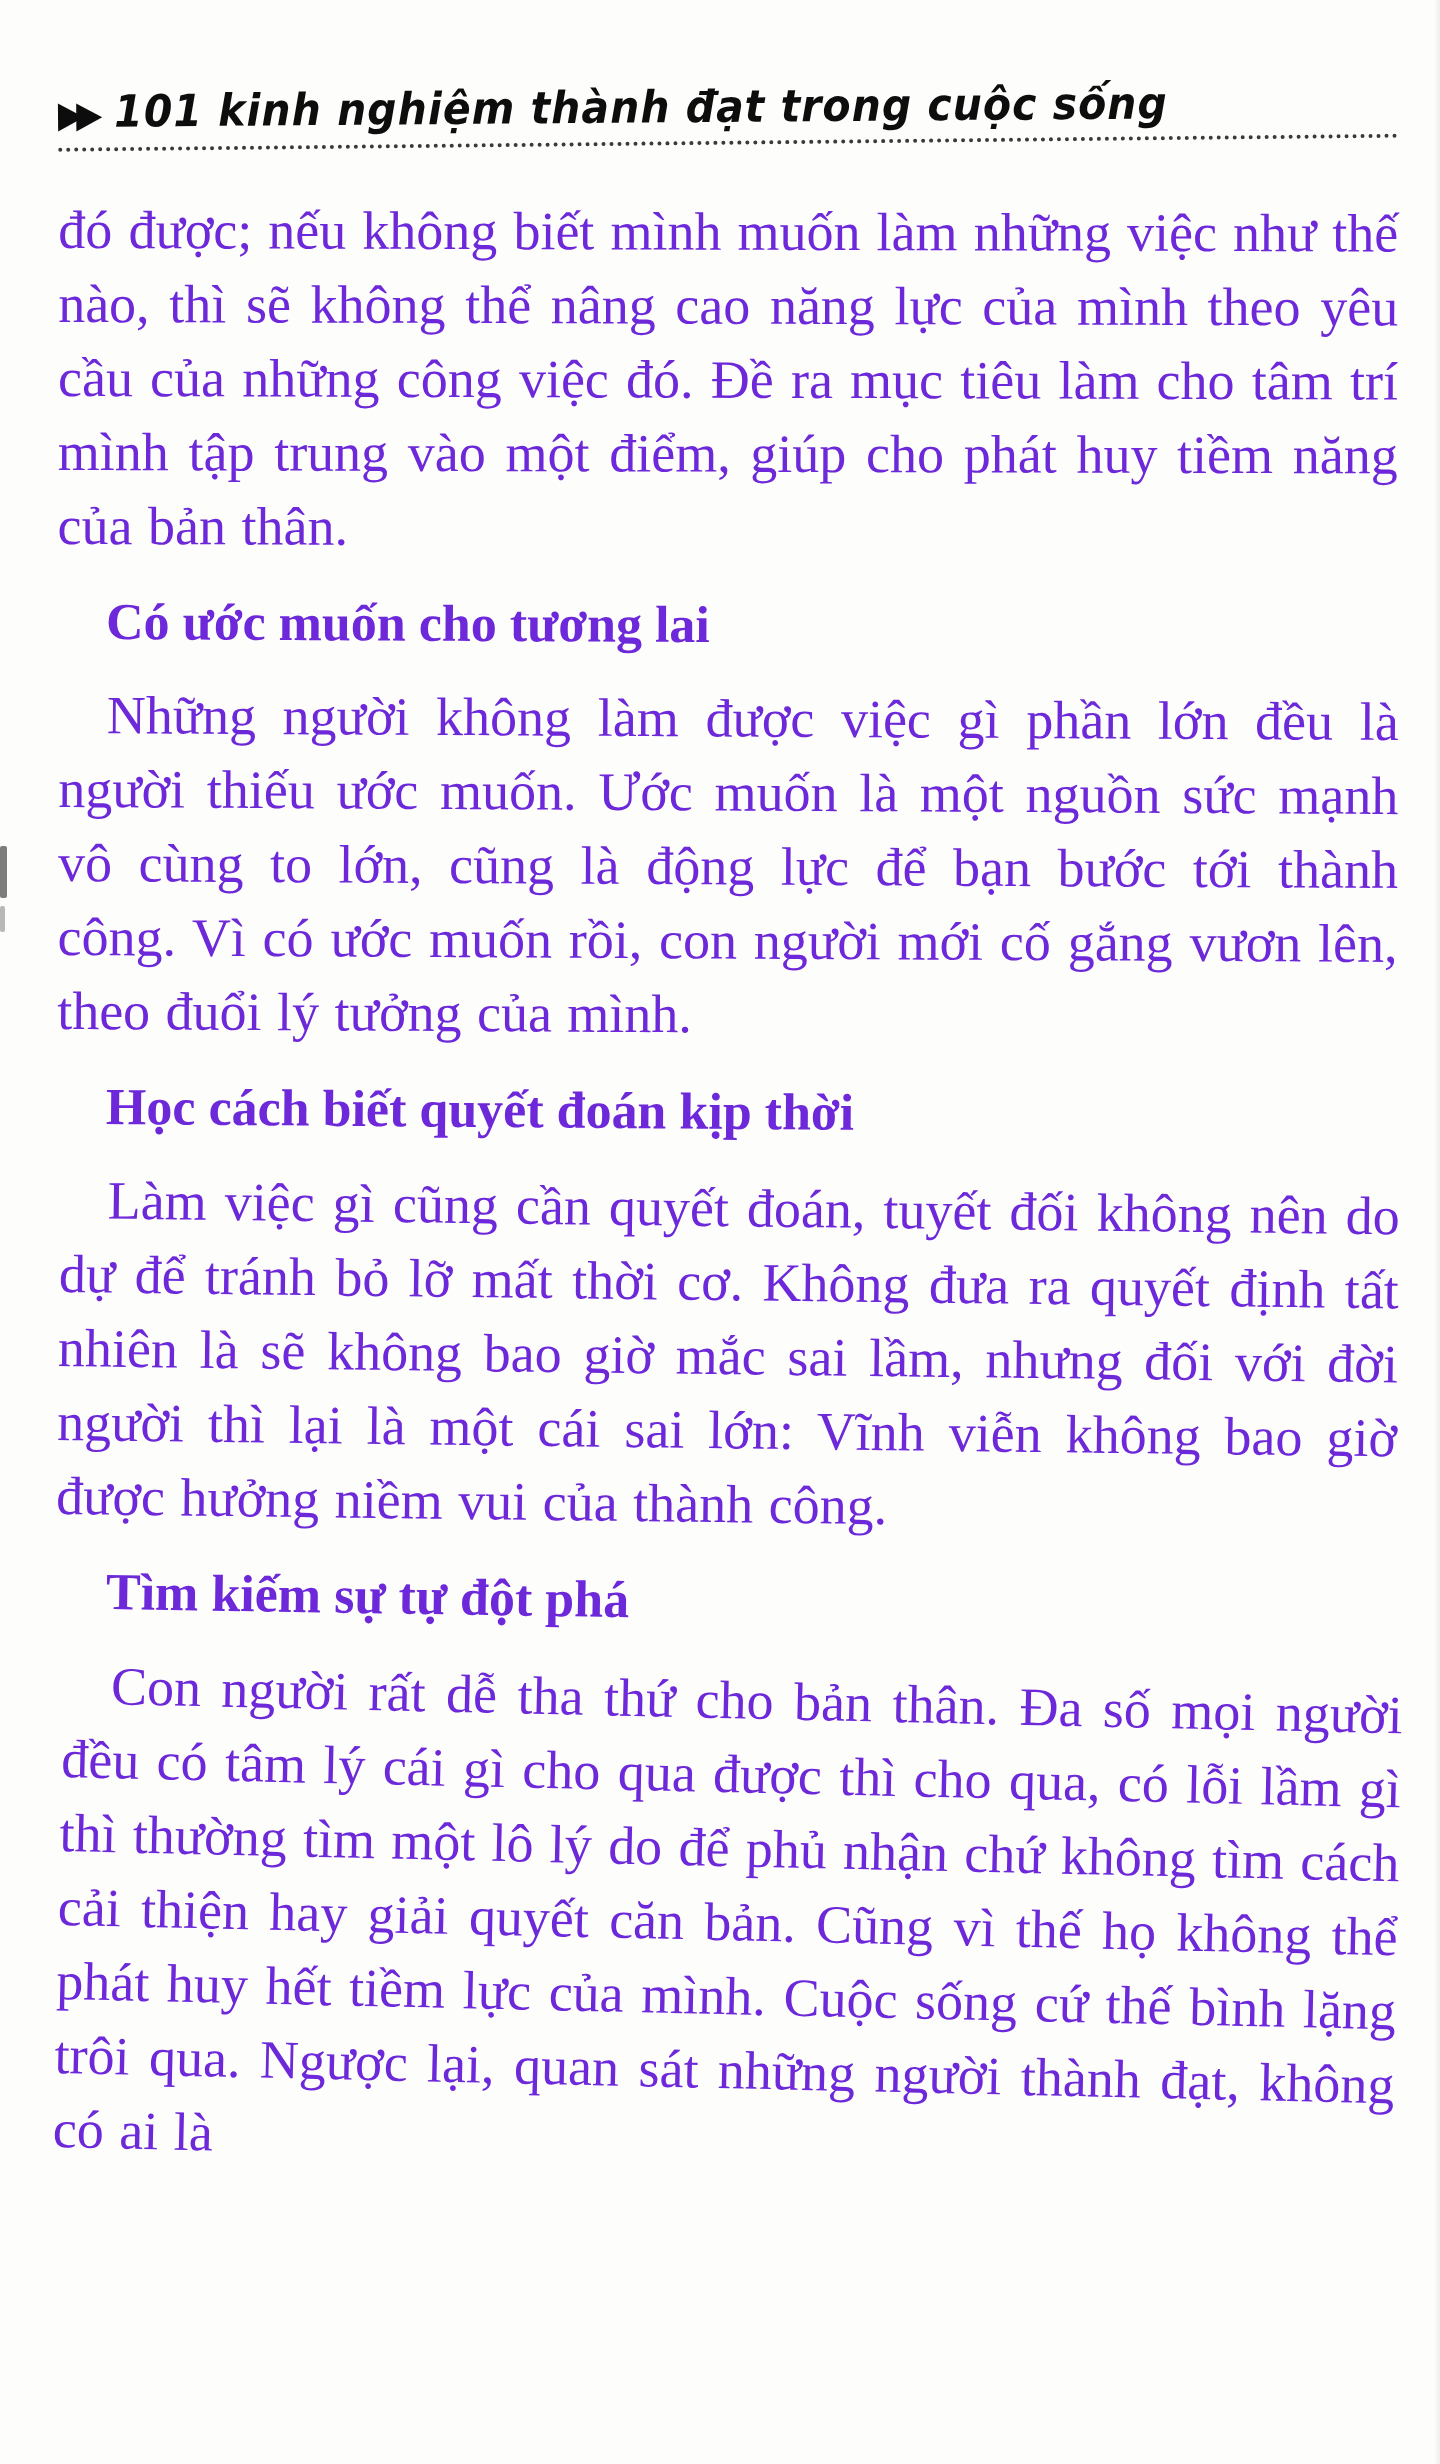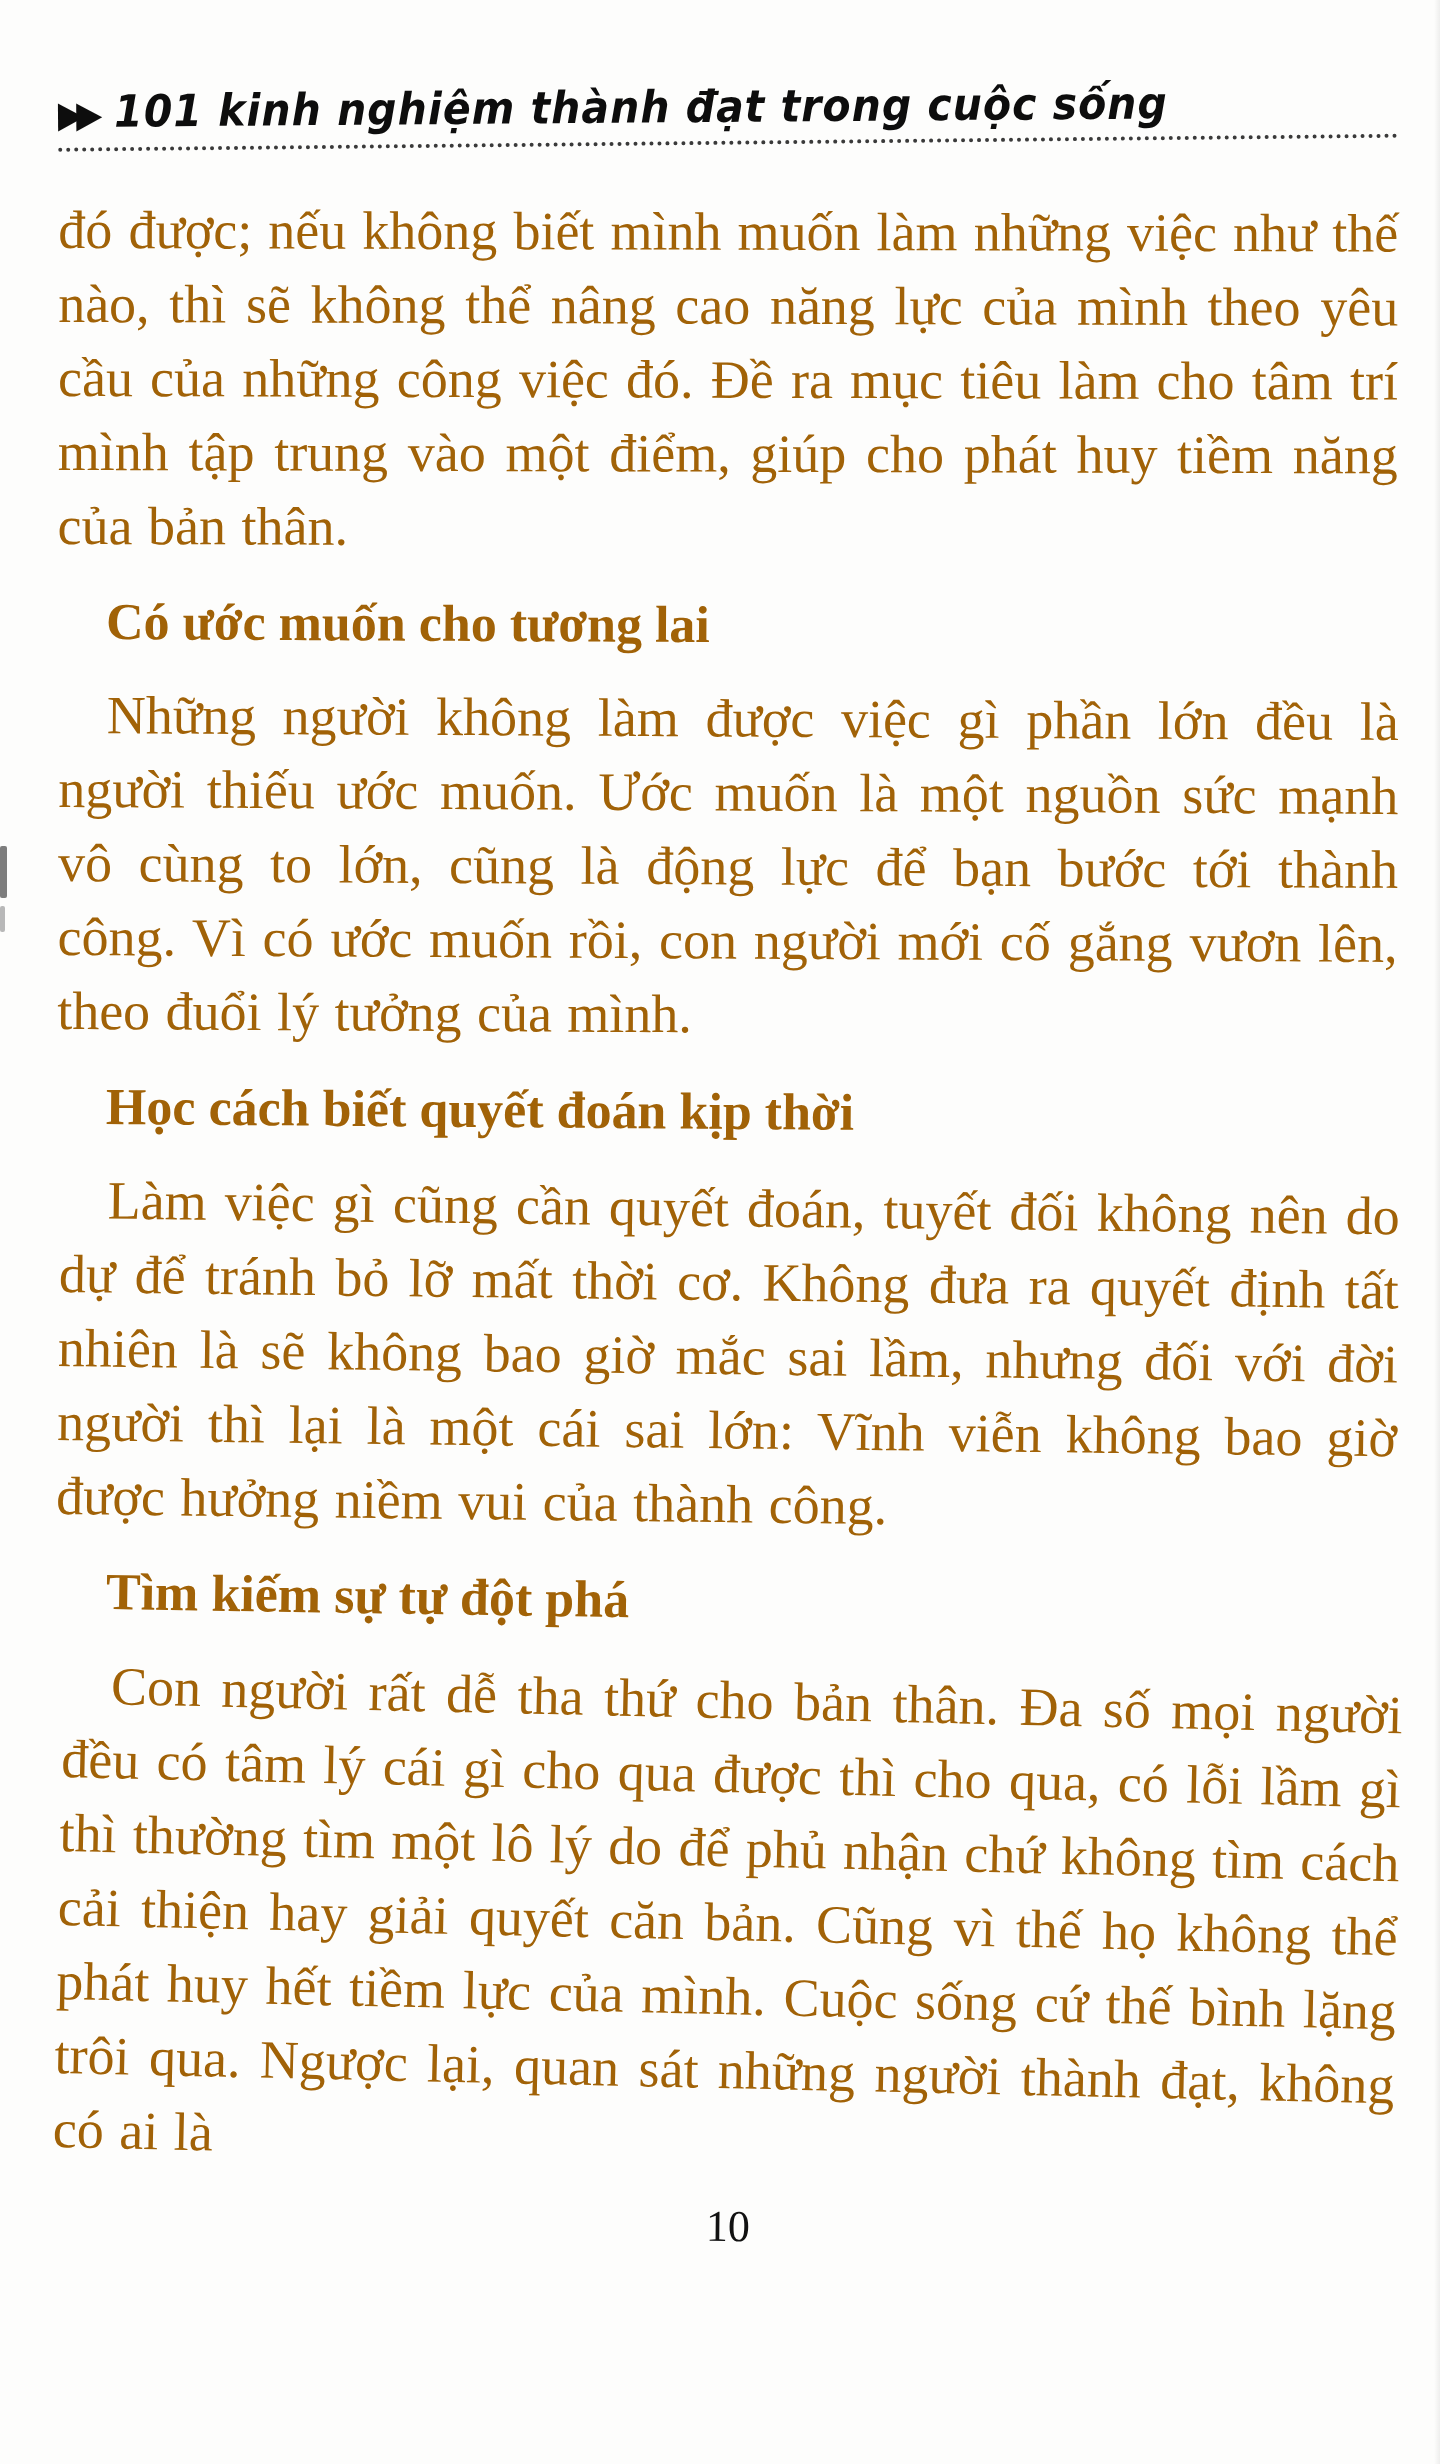--- a/index.html
+++ b/index.html
@@ -48,21 +48,21 @@
     border-bottom: 4px dotted #3a3a3a;
     transform: rotate(-0.15deg);
   }
 
   
   .text-body {
     font-family: "Liberation Serif", "DejaVu Serif", serif;
     font-size: 54px;
     line-height: 1.37;
     text-align: justify;
-    color: #a16207;
+    color: #6d28d9;
   }
   .body-text {
     margin: 0 0 14px 0;
     text-indent: 48px;
     word-spacing: 2px;
     transform-origin: left center;
   }
   .no-indent { text-indent: 0; }
   .section-heading {
     font-size: 52px;
@@ -143,21 +143,18 @@
     <h2 class="section-heading tilt-2">Học cách biết quyết đoán kịp thời</h2>
 
     <p class="body-text tilt-3">Làm việc gì cũng cần quyết đoán, tuyết đối không nên do dự để tránh bỏ lỡ mất thời cơ. Không đưa ra quyết định tất nhiên là sẽ không bao giờ mắc sai lầm, nhưng đối với đời người thì lại là một cái sai lớn: Vĩnh viễn không bao giờ được hưởng niềm vui của thành công.</p>
 
     <h2 class="section-heading tilt-4">Tìm kiếm sự tự đột phá</h2>
 
     <p class="body-text tilt-5">Con người rất dễ tha thứ cho bản thân. Đa số mọi người đều có tâm lý cái gì cho qua được thì cho qua, có lỗi lầm gì thì thường tìm một lô lý do để phủ nhận chứ không tìm cách cải thiện hay giải quyết căn bản. Cũng vì thế họ không thể phát huy hết tiềm lực của mình. Cuộc sống cứ thế bình lặng trôi qua. Ngược lại, quan sát những người thành đạt, không có ai là</p>
 
   </main>
 
-  <footer>
-    <div class="page-number">10</div>
-  </footer>
 
   <div class="artifact-left"></div>
   <div class="artifact-left2"></div>
   <div class="artifact-edge"></div>
 
 </div>
 
 </body></html>

